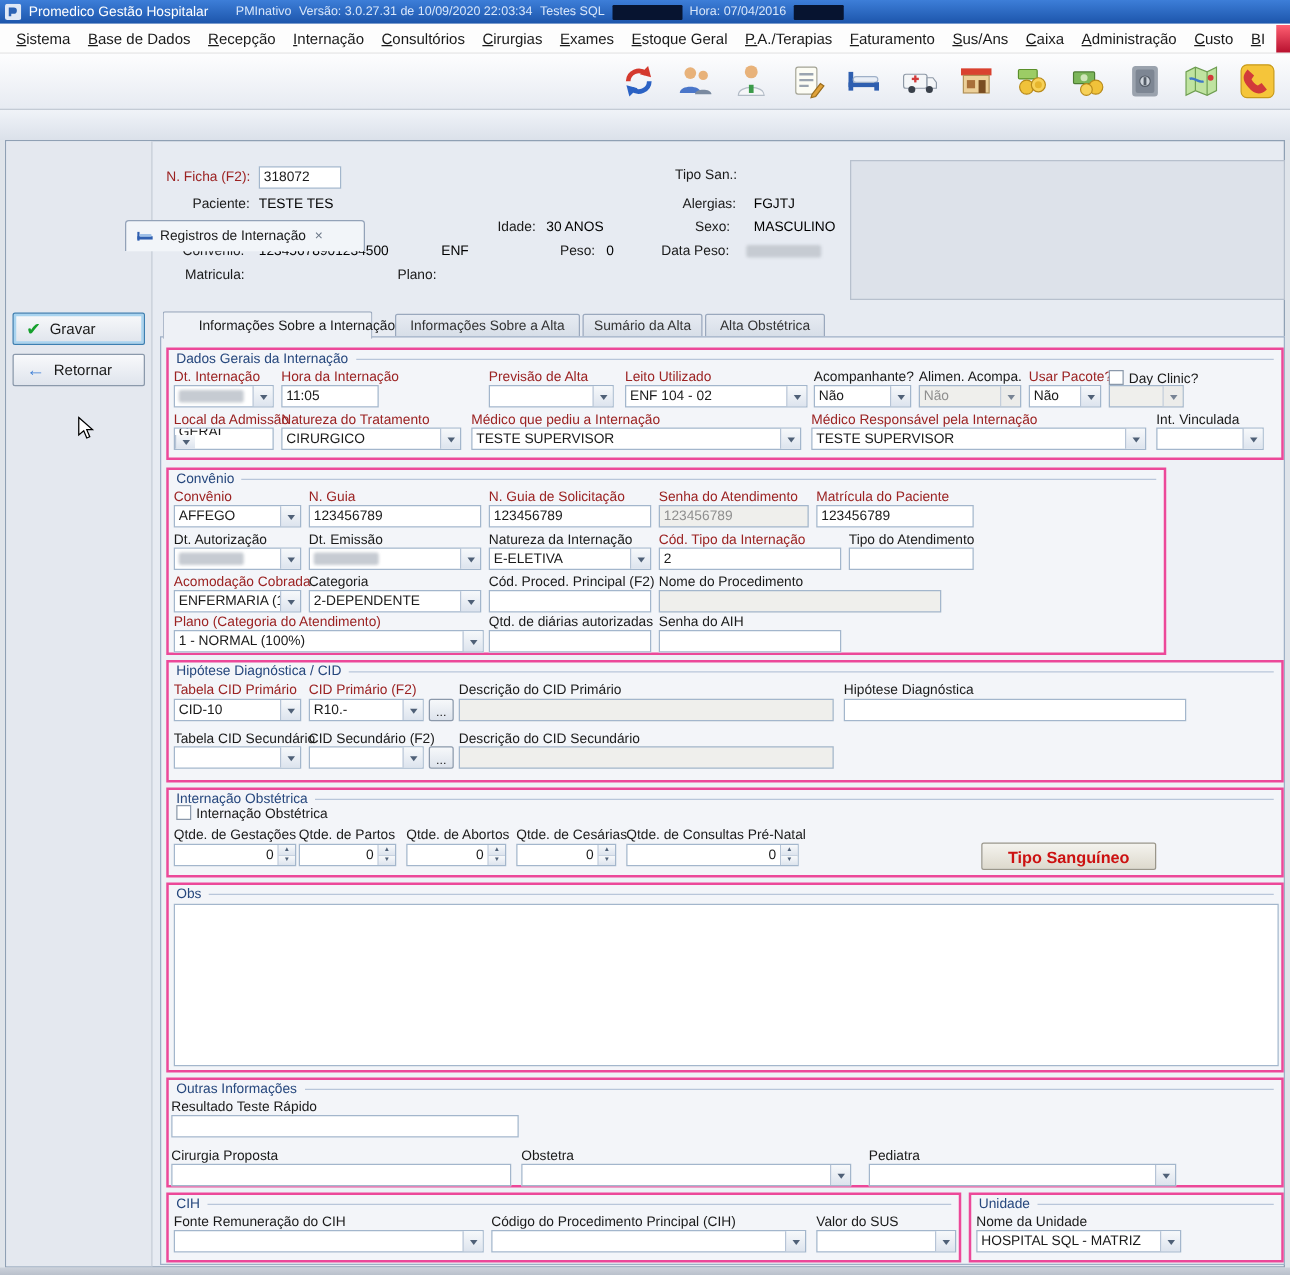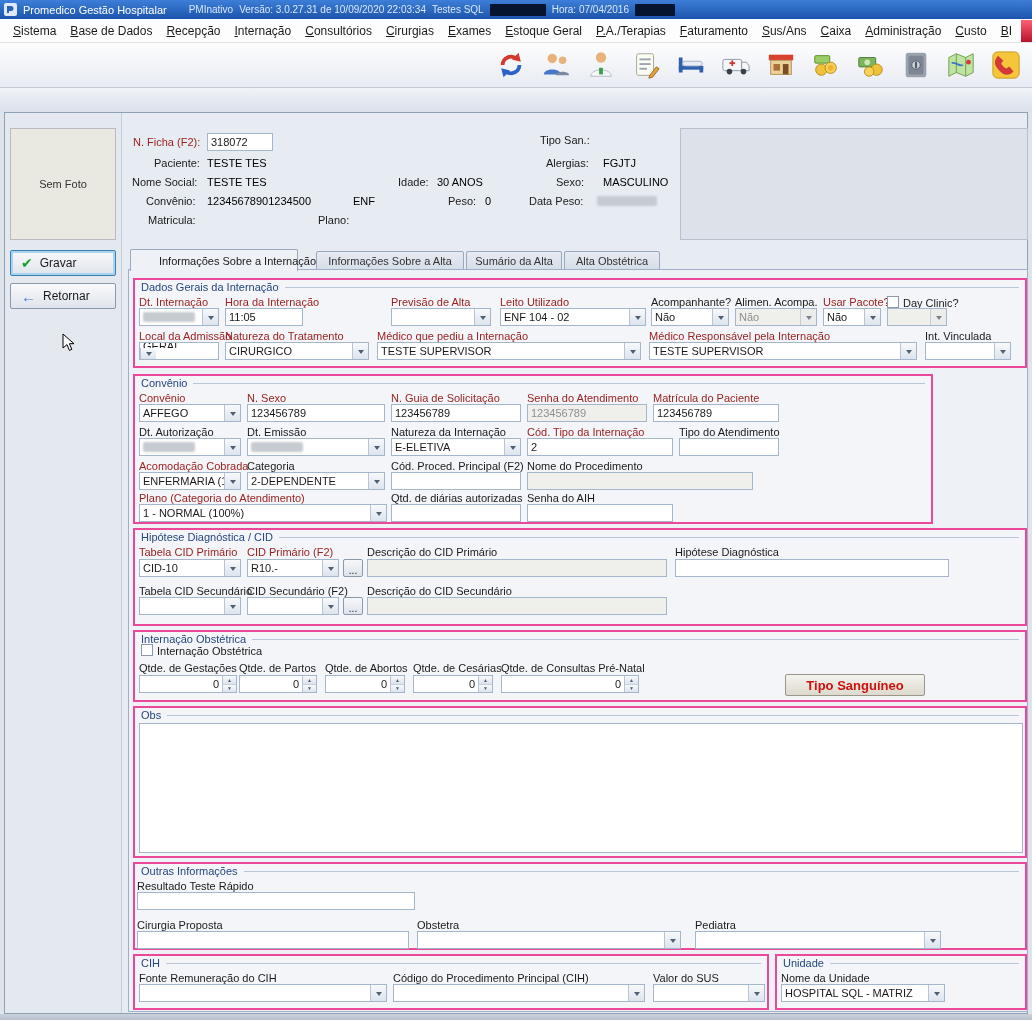--- a/index.html
+++ b/index.html
@@ -218,28 +218,36 @@
           <path d="M8 21c6 7 11 7 16 2l-4.5-5.5-3.2 2.2c-2.2-1.1-4.3-3.2-5.4-5.4l2.2-3.2L7.5 6C3 11 3 15 8 21z" fill="#d23a3a"></path>
         </svg>
       </span>
   </div>
 
   <div class="tabstrip">
     <div class="dtab inactive" style="left:8px;width:88px;">
       <span>Bem Vindo</span>
       <span class="closex">×</span>
     </div>
+    <div class="dtab active" style="left:100px;width:192px;">
+      <span style="display:inline-flex;">
+          <svg width="14" height="14" viewBox="0 0 16 16">
+            <rect x="1" y="8" width="14" height="3" fill="#2f5fb0"></rect>
+            <rect x="1" y="4" width="2" height="8" fill="#2f5fb0"></rect>
+            <rect x="3" y="6" width="11" height="2.5" rx="1" fill="#9fc0e8"></rect>
+          </svg>
+        </span>
+      <span>Registros de Internação</span>
+      <span class="closex">×</span>
+    </div>
   </div>
 
   <div class="mainframe"></div>
   <div class="sidebar"></div>
 
-  <div class="photo">
-      <span>Sem Foto</span>
-    </div>
   <div class="sbtn focus" style="top:250px;">
     <span class="ic-check">✔</span>
     <span>Gravar</span>
   </div>
   <div class="sbtn" style="top:283px;">
     <span class="ic-back">←</span>
     <span>Retornar</span>
   </div>
   <span class="cursor" style="left:62px;top:333px;">
     <svg width="14" height="20" viewBox="0 0 14 20">
@@ -368,21 +376,21 @@
 
     <div class="group" style="left:4px;top:104px;width:800px;height:150px;">
       <div class="ghead">
           <span class="gt">Convênio</span>
         </div>
       <span class="rl" style="left:4px;top:16px;">Convênio</span>
       <div class="cb" style="left:4px;top:28px;width:102px;">
           <span class="txt">AFFEGO</span>
           <span class="arr"></span>
         </div>
-      <span class="rl" style="left:112px;top:16px;">N. Sexo</span>
+      <span class="rl" style="left:112px;top:16px;">N. Guia</span>
       <div class="in" style="left:112px;top:28px;width:138px;">
           <span>123456789</span>
         </div>
       <span class="rl" style="left:256px;top:16px;">N. Guia de Solicitação</span>
       <div class="in" style="left:256px;top:28px;width:130px;">
           <span>123456789</span>
         </div>
       <span class="rl" style="left:392px;top:16px;">Senha do Atendimento</span>
       <div class="in dis" style="left:392px;top:28px;width:120px;">
           <span>123456789</span>

